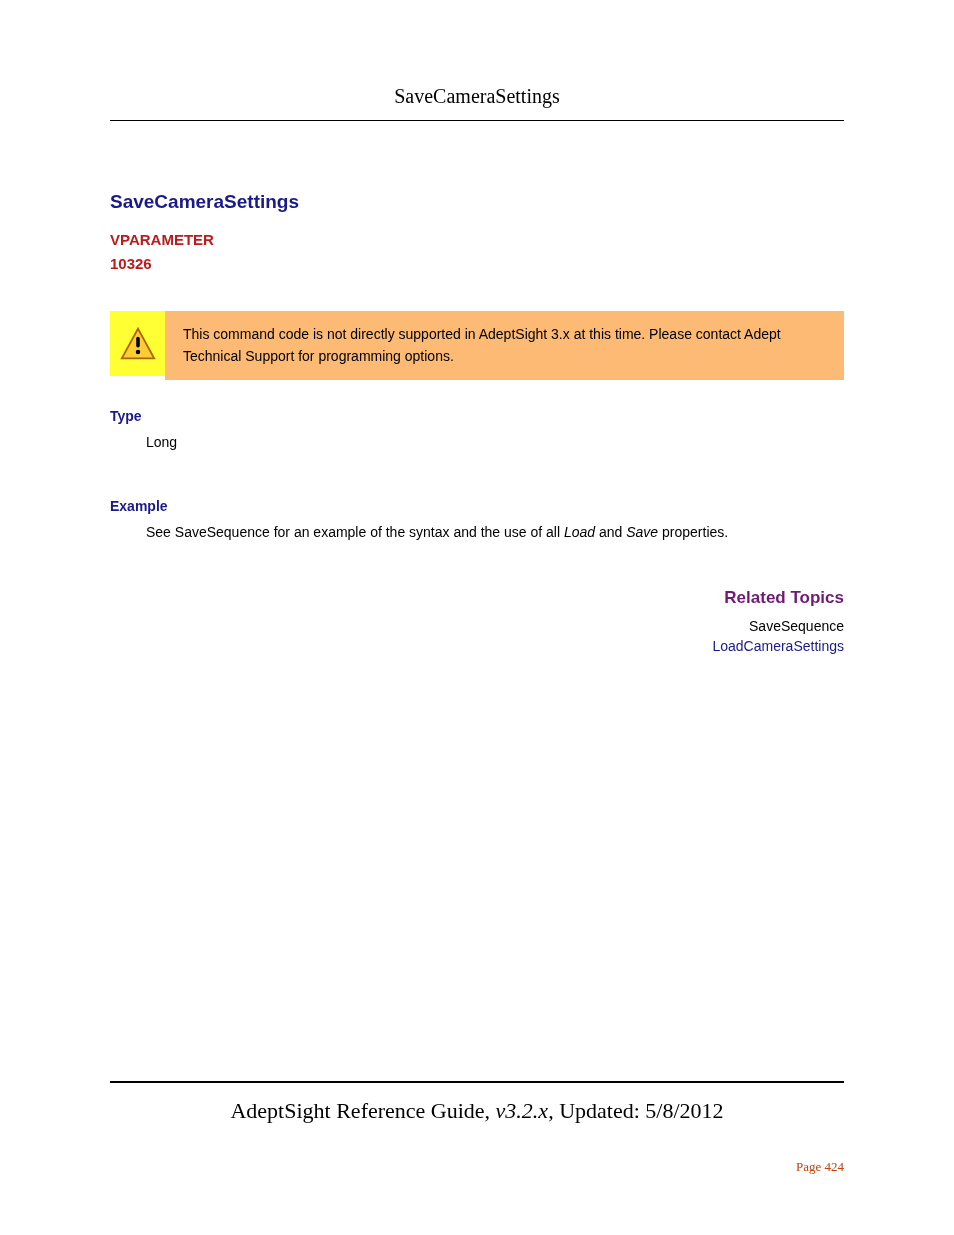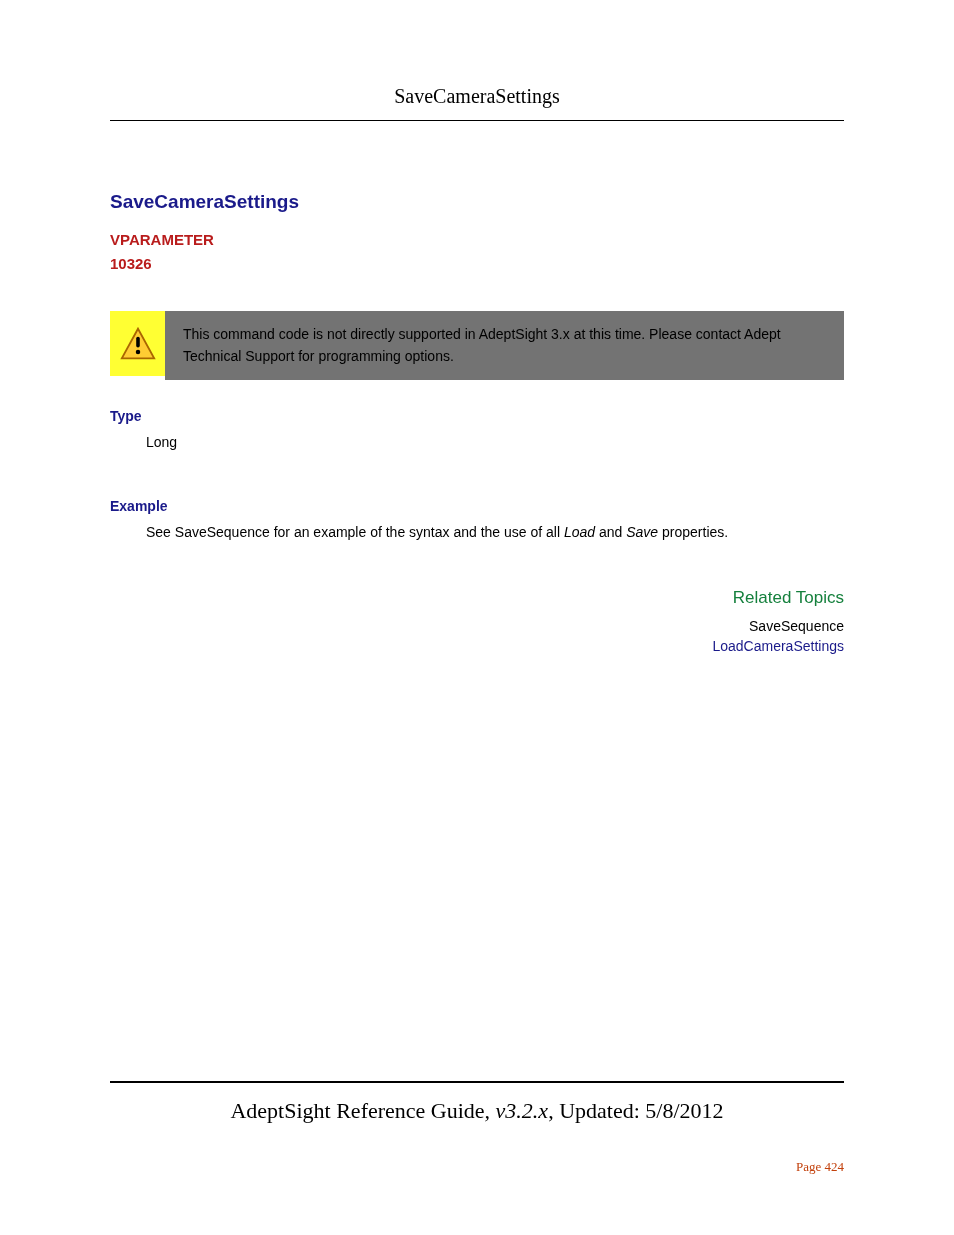--- a/index.html
+++ b/index.html
@@ -54,21 +54,21 @@
       display: flex;
       align-items: center;
       justify-content: center;
       flex-shrink: 0;
     }
     .warning-icon-cell svg {
       width: 36px;
       height: 36px;
     }
     .warning-text-cell {
-      background: #737373;
+      background: #fdba74;
       padding: 12px 18px;
       font-size: 14px;
       line-height: 1.6;
       flex: 1;
       color: #000;
     }
     .description {
       font-size: 14px;
       color: #000;
       margin-bottom: 48px;
@@ -87,22 +87,22 @@
       line-height: 1.5;
     }
     .italic {
       font-style: italic;
     }
     .related-topics {
       text-align: right;
       margin-top: 40px;
     }
     .related-title {
-      color: #15803d;
-      font-weight: normal;
+      color: #701a75;
+      font-weight: bold;
       font-size: 17px;
       margin-bottom: 10px;
       margin-top: 20px;
     }
     .related-item {
       font-size: 14px;
       margin-bottom: 4px;
       color: #000;
     }
     .related-link {

